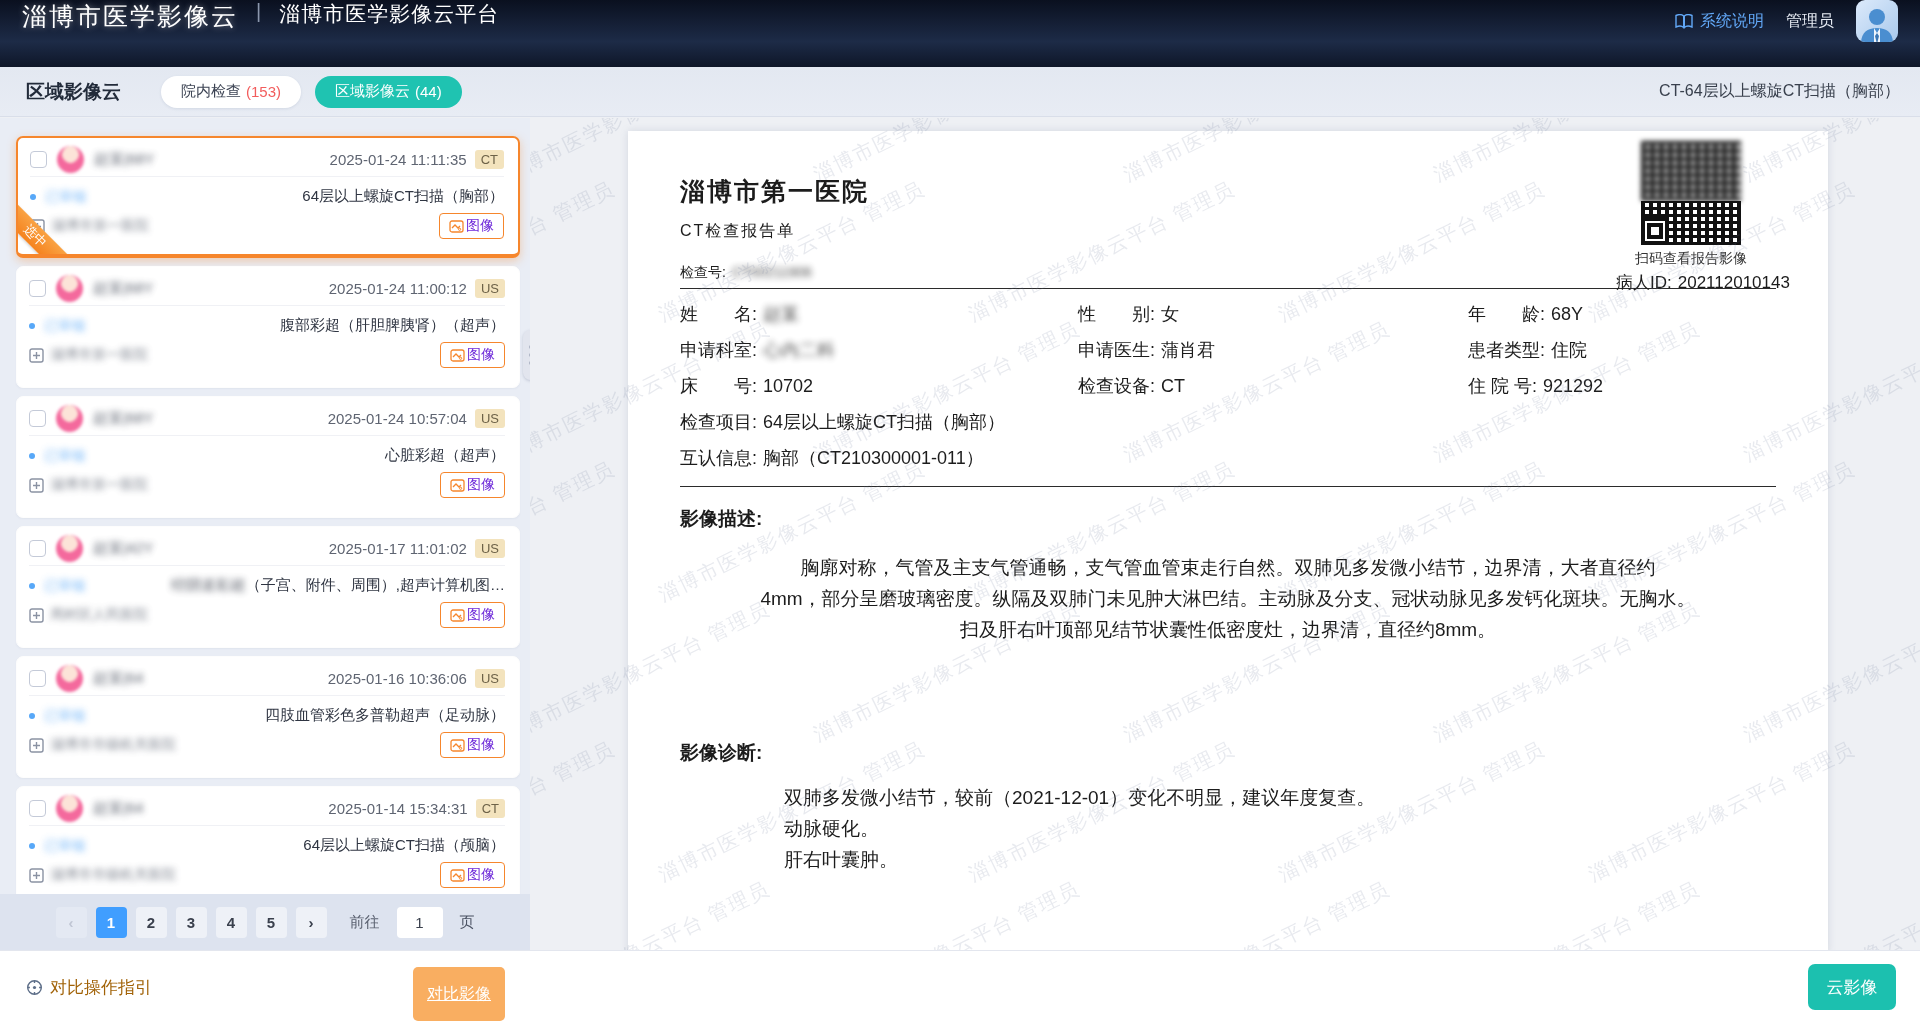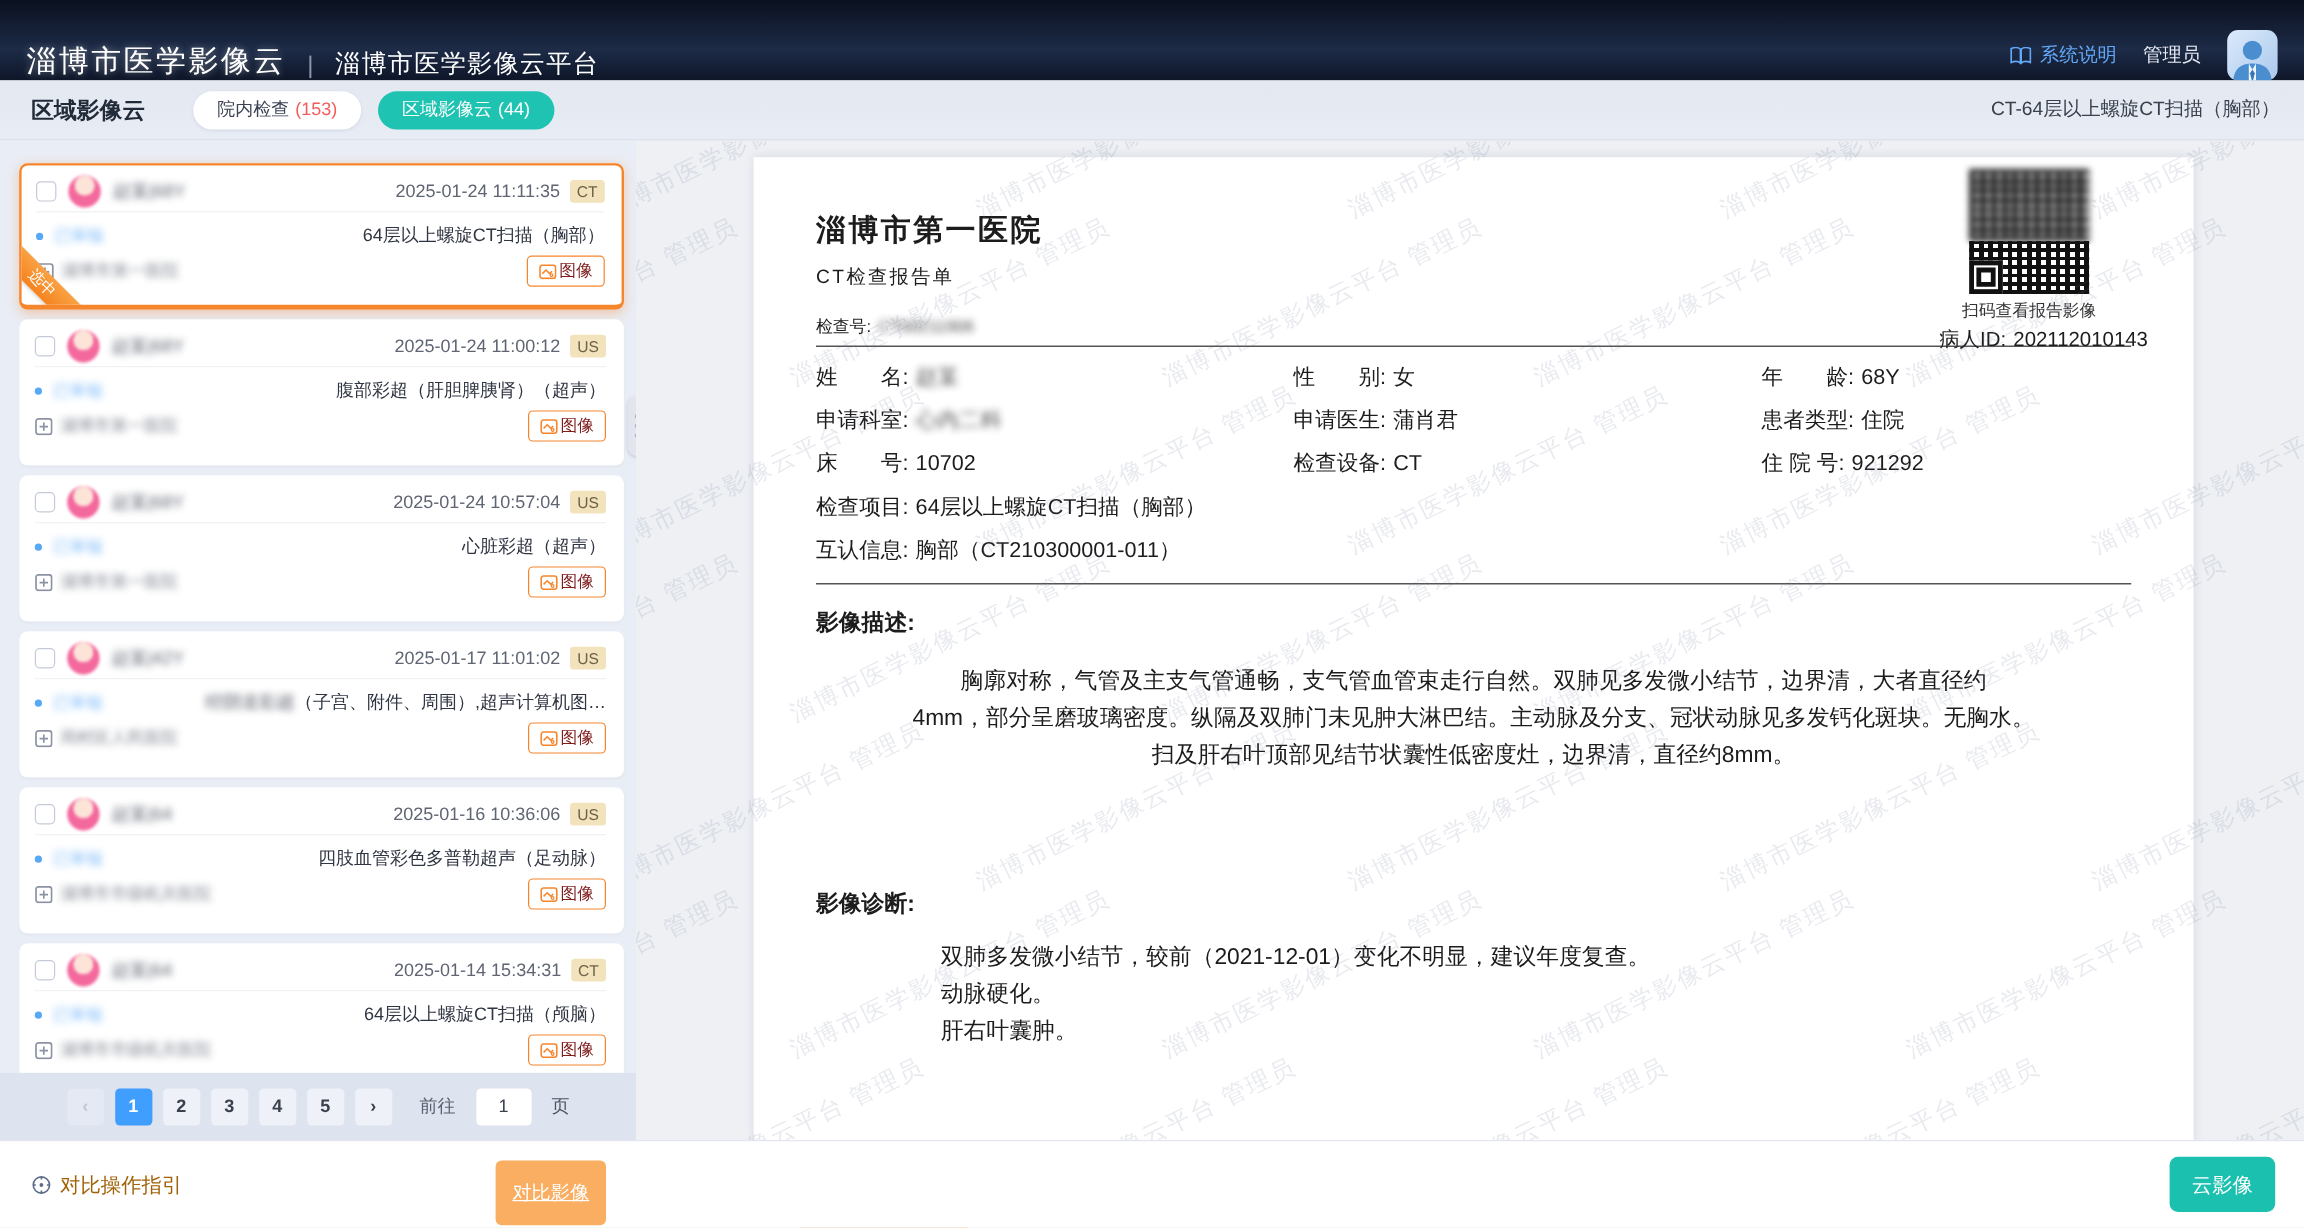--- a/index.html
+++ b/index.html
@@ -2,21 +2,21 @@
 <html><head>
 <meta charset="utf-8">
 <style>
   * { margin:0; padding:0; box-sizing:border-box; }
   html,body { width:1920px; height:1023px; overflow:hidden; font-family:"Liberation Sans",sans-serif; background:#eef0f4; }
   .app { position:relative; width:1920px; height:1023px; }
 
   
   .navbar { position:absolute; top:0; left:0; right:0; height:67px;
     background:linear-gradient(180deg,#0a101f 0%,#1d2b47 62%,#0e1628 100%);
-    display:flex; align-items:flex-end; padding:0 22px; }
+    display:flex; align-items:flex-start; padding:0 22px; }
   .brand { color:#fff; font-size:25px; letter-spacing:2px; font-family:"Liberation Serif",serif;
     text-shadow:0 0 6px rgba(255,255,255,.45); }
   .brand-div { color:#8b97ad; margin:0 18px; font-size:20px; }
   .platform { color:#fff; font-size:21px; font-weight:normal; letter-spacing:1px; }
   .nav-right { margin-left:auto; display:flex; align-items:center; gap:22px; }
   .sysdoc { display:flex; align-items:center; gap:7px; color:#62a8f7; font-size:16px; cursor:pointer; }
   .admin { color:#e8edf5; font-size:16px; }
   .avatar { width:42px; height:42px; border-radius:9px; overflow:hidden;
     background:linear-gradient(135deg,#dceafb 0%,#a9c9ec 100%); position:relative; cursor:pointer; }
   .avatar svg { position:absolute; left:0; top:2px; }
@@ -60,21 +60,21 @@
   .cname { margin-left:10px; font-size:15px; color:#3a4150; }
   .ctime { margin-left:auto; font-size:15px; color:#5f6572; }
   .cbadge { margin-left:8px; background:#f3e3bd; color:#6d6248; font-size:13px; border-radius:3px;
     padding:2px 6px; }
   .crow2 { display:flex; align-items:center; margin-top:9px; height:21px; }
   .cdot { width:6px; height:6px; border-radius:50%; background:#58a8f8; flex:0 0 auto; }
   .cstatus { margin-left:9px; font-size:14px; color:#58a8f8; }
   .cexam { margin-left:auto; font-size:15px; color:#2f3542; white-space:nowrap; }
   .crow3 { display:flex; align-items:flex-start; margin-top:6px; }
   .chosp { display:flex; align-items:center; gap:6px; font-size:14px; color:#5d6472; margin-top:4px; }
-  .imgbtn { margin-left:auto; border:1px solid #f6862c; color:#7f1d1d; border-radius:4px;
+  .imgbtn { margin-left:auto; border:1px solid #f6862c; color:#6d28d9; border-radius:4px;
     font-size:14px; padding:3px 9px; display:flex; align-items:center; gap:2px; background:#fff; cursor:pointer; }
   .masked { filter:blur(3px); opacity:.8; }
   .masked:empty { display:none; }
   .ribbon { position:absolute; left:-27px; bottom:8px; width:88px; text-align:center;
     background:linear-gradient(180deg,#f9a243,#f5831f); color:#fff; font-size:13px; line-height:20px;
     transform:rotate(45deg); box-shadow:0 1px 3px rgba(0,0,0,.2); }
 
   .pagestrip { height:56px; background:#dde3ef; display:flex; align-items:center; justify-content:center;
     gap:9px; font-size:15px; color:#4a5263; }
   .pbtn { min-width:31px; height:31px; border-radius:4px; background:#eef1f7; color:#3a404d;

